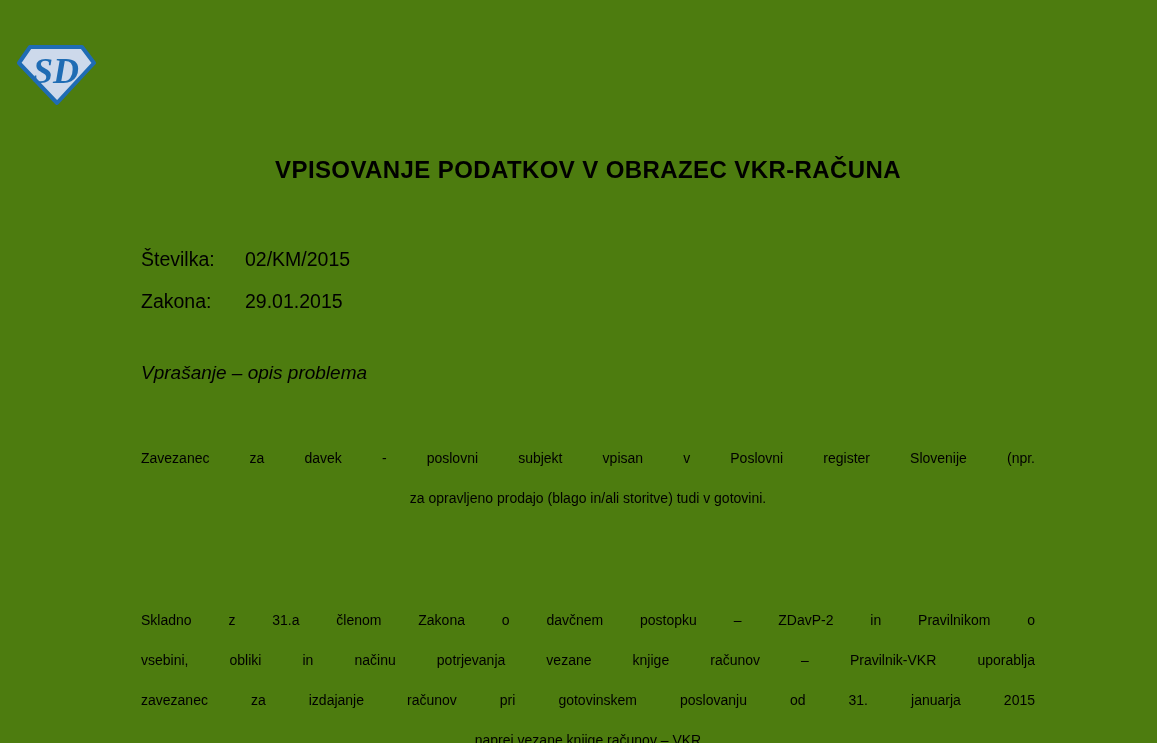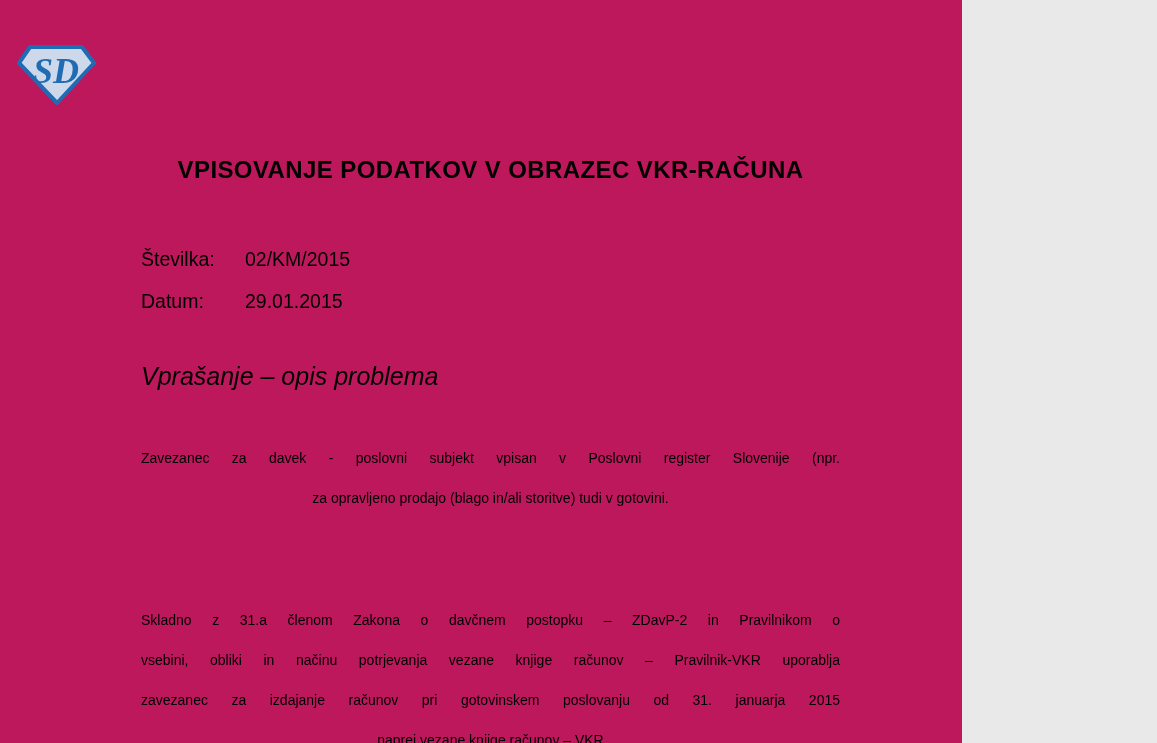--- a/index.html
+++ b/index.html
@@ -1,21 +1,21 @@
 <!DOCTYPE html>
 <html><head>
 <meta charset="utf-8">
 <style>
   * { margin: 0; padding: 0; box-sizing: border-box; }
   html, body { background: #e9e9e9; }
   .page {
     position: relative;
-    width: 962px;
+    width: 1157px;
     height: 743px;
-    background: #be185d;
+    background: #4d7c0f;
     overflow: hidden;
     font-family: "Liberation Sans", sans-serif;
     color: #000000;
   }
   .logo {
     position: absolute;
     left: 16px;
     top: 44px;
     width: 80px;
     height: 62px;
@@ -47,21 +47,21 @@
   .meta-row {
     display: flex;
     height: 42px;
     align-items: center;
   }
   .meta-label { width: 104px; flex: 0 0 104px; }
   .question-heading {
     position: absolute;
     top: 362px;
     left: 0;
-    font-size: 25px;
+    font-size: 19px;
     font-style: italic;
   }
   .para {
     position: absolute;
     left: 0;
     right: 0;
     font-size: 14px;
   }
   .para-1 { top: 438px; }
   .para-2 { top: 600px; }
@@ -89,21 +89,21 @@
   <div class="content">
 
     <div class="doc-title">VPISOVANJE PODATKOV V OBRAZEC VKR-RAČUNA</div>
 
     <div class="meta">
       <div class="meta-row">
         <span class="meta-label">Številka:</span>
         <span class="meta-value">02/KM/2015</span>
       </div>
       <div class="meta-row">
-        <span class="meta-label">Datum:</span>
+        <span class="meta-label">Zakona:</span>
         <span class="meta-value">29.01.2015</span>
       </div>
     </div>
 
     <div class="question-heading">Vprašanje – opis problema</div>
 
     <div class="para para-1">
       <span class="line jline">Zavezanec za davek - poslovni subjekt vpisan v Poslovni register Slovenije (npr.</span>
       <span class="line lline">za opravljeno prodajo (blago in/ali storitve) tudi v gotovini.</span>
     </div>

